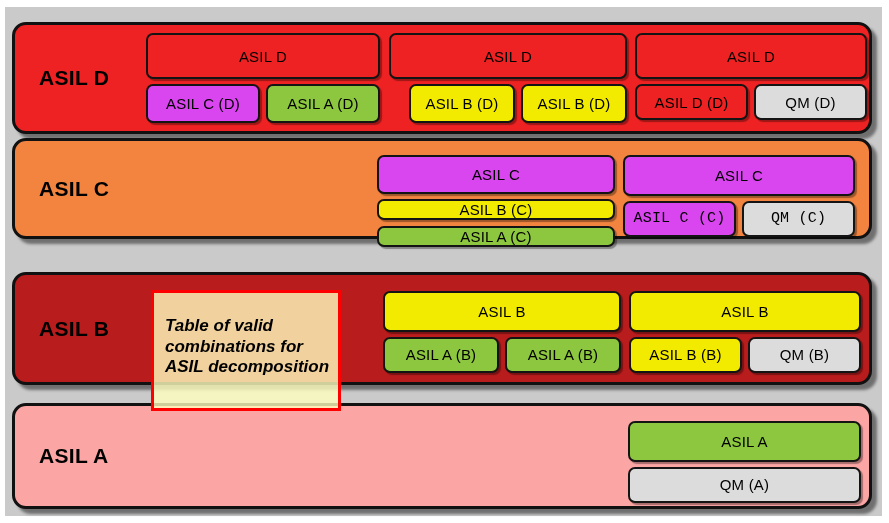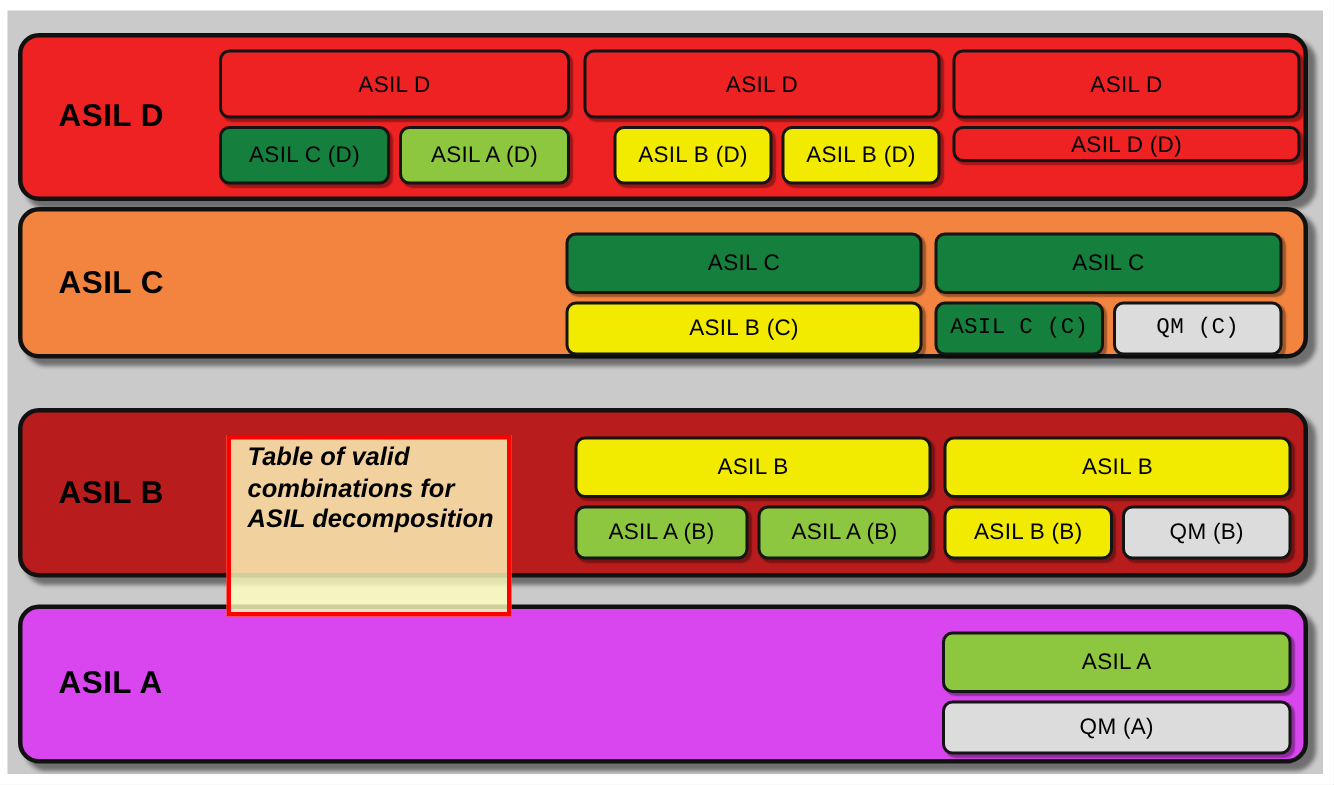--- a/index.html
+++ b/index.html
@@ -33,21 +33,21 @@
     font-size:21px;
     font-weight:bold;
     color:#000000;
     letter-spacing:0.3px;
     white-space:nowrap;
   }
 
   .row-d{left:12px;top:22px;width:860px;height:112px;background:#ee2222;}
   .row-c{left:12px;top:138px;width:860px;height:101px;background:#f2843f;}
   .row-b{left:12px;top:272px;width:860px;height:113px;background:#b91c1c;}
-  .row-a{left:12px;top:403px;width:860px;height:106px;background:#d946ef;padding-left:28px;}
+  .row-a{left:12px;top:403px;width:860px;height:106px;background:#fca5a5;padding-left:28px;}
 
   
   .group{
     position:absolute;
     display:flex;
     flex-direction:column;
     gap:5px;
     box-sizing:border-box;
   }
   .parent-box{
@@ -74,33 +74,33 @@
     display:flex;align-items:center;justify-content:center;
     font-size:15px;
     color:#000000;
     box-shadow:2px 2px 1px rgba(0,0,0,0.35);
     letter-spacing:0.2px;
     white-space:nowrap;
   }
 
   
   .fill-d{background:#ee2222;}
-  .fill-c{background:#15803d;}
+  .fill-c{background:#d946ef;}
   .fill-b{background:#f2eb00;}
   .fill-a{background:#8dc63f;}
   .fill-qm{background:#dcdcdc;}
 
   
   .callout{
     position:absolute;
     left:151px;top:290px;width:190px;height:121px;
     border:3px solid #ff0000;
     background:rgba(255,255,190,0.80);
     box-sizing:border-box;
-    padding:2px 8px 4px 11px;
+    padding:23px 8px 4px 11px;
     font-size:17px;
     font-weight:bold;
     font-style:italic;
     line-height:1.22;
     color:#000000;
   }
 </style>
 </head>
 <body>
 
@@ -122,33 +122,35 @@
     <div class="group" style="left:374px;top:8px;width:238px;height:90px;">
       <div class="parent-box fill-d" style="height:46px;">ASIL D</div>
       <div class="children" style="height:39px;padding-left:20px;">
         <div class="child-box fill-b">ASIL B (D)</div>
         <div class="child-box fill-b">ASIL B (D)</div>
       </div>
     </div>
 
     <div class="group" style="left:620px;top:8px;width:232px;height:90px;">
       <div class="parent-box fill-d" style="height:46px;">ASIL D</div>
-      <div class="children" style="height:24px;">
+      <div class="children" style="height:36px;">
         <div class="child-box fill-d">ASIL D (D)</div>
+        <div class="child-box fill-qm">QM (D)</div>
       </div>
     </div>
   </div>
 
   <div class="row row-c">
     <div class="row-label">ASIL C</div>
 
     <div class="group" style="left:362px;top:14px;width:238px;height:82px;">
       <div class="parent-box fill-c" style="height:43px;">ASIL C</div>
       <div class="children" style="height:38px;flex-direction:column;">
         <div class="child-box fill-b">ASIL B (C)</div>
+        <div class="child-box fill-a">ASIL A (C)</div>
       </div>
     </div>
 
     <div class="group" style="left:608px;top:14px;width:232px;height:82px;">
       <div class="parent-box fill-c" style="height:43px;">ASIL C</div>
       <div class="children" style="height:38px;font-family:Liberation Mono, monospace;">
         <div class="child-box fill-c">ASIL C (C)</div>
         <div class="child-box fill-qm">QM (C)</div>
       </div>
     </div>

